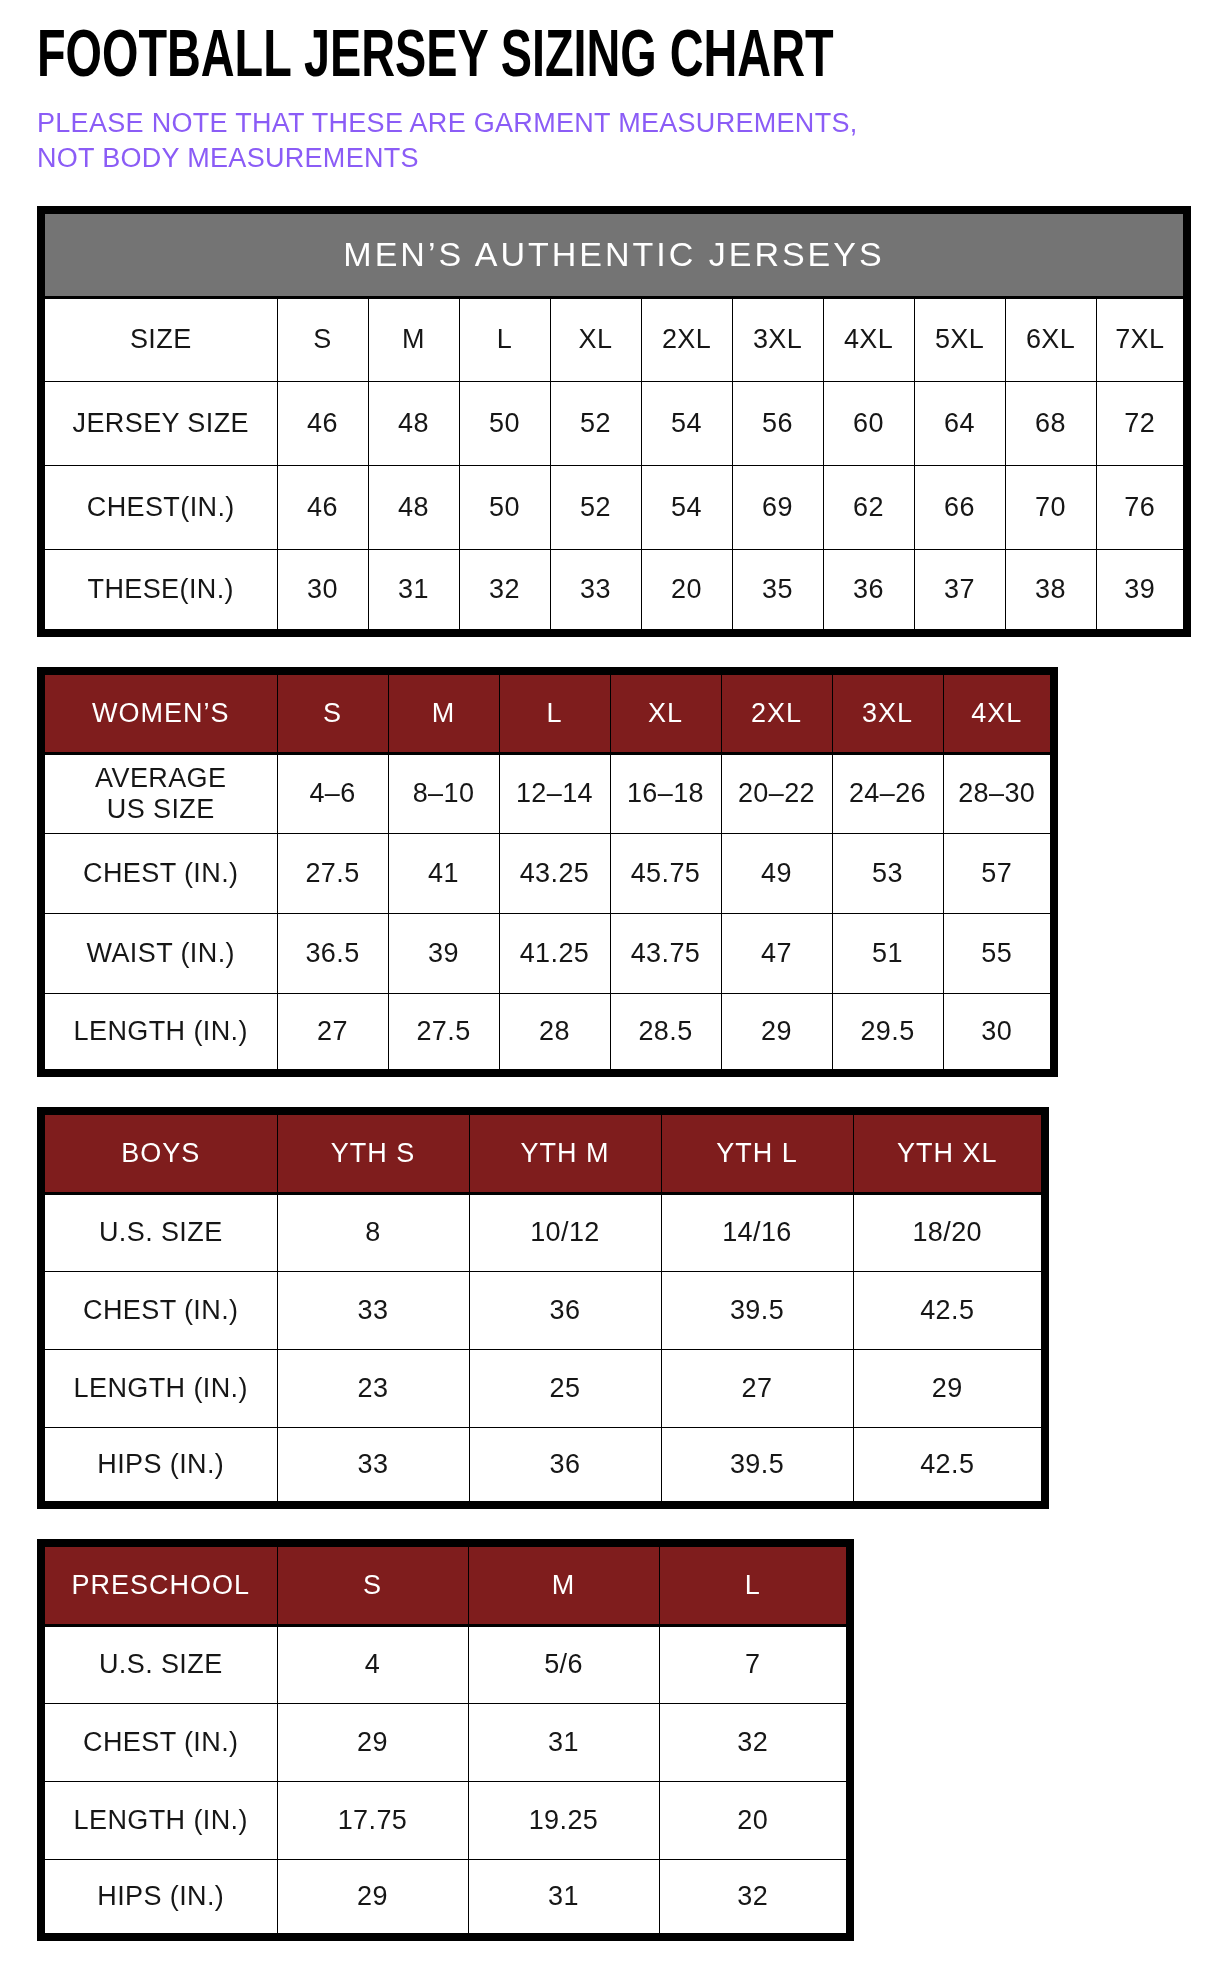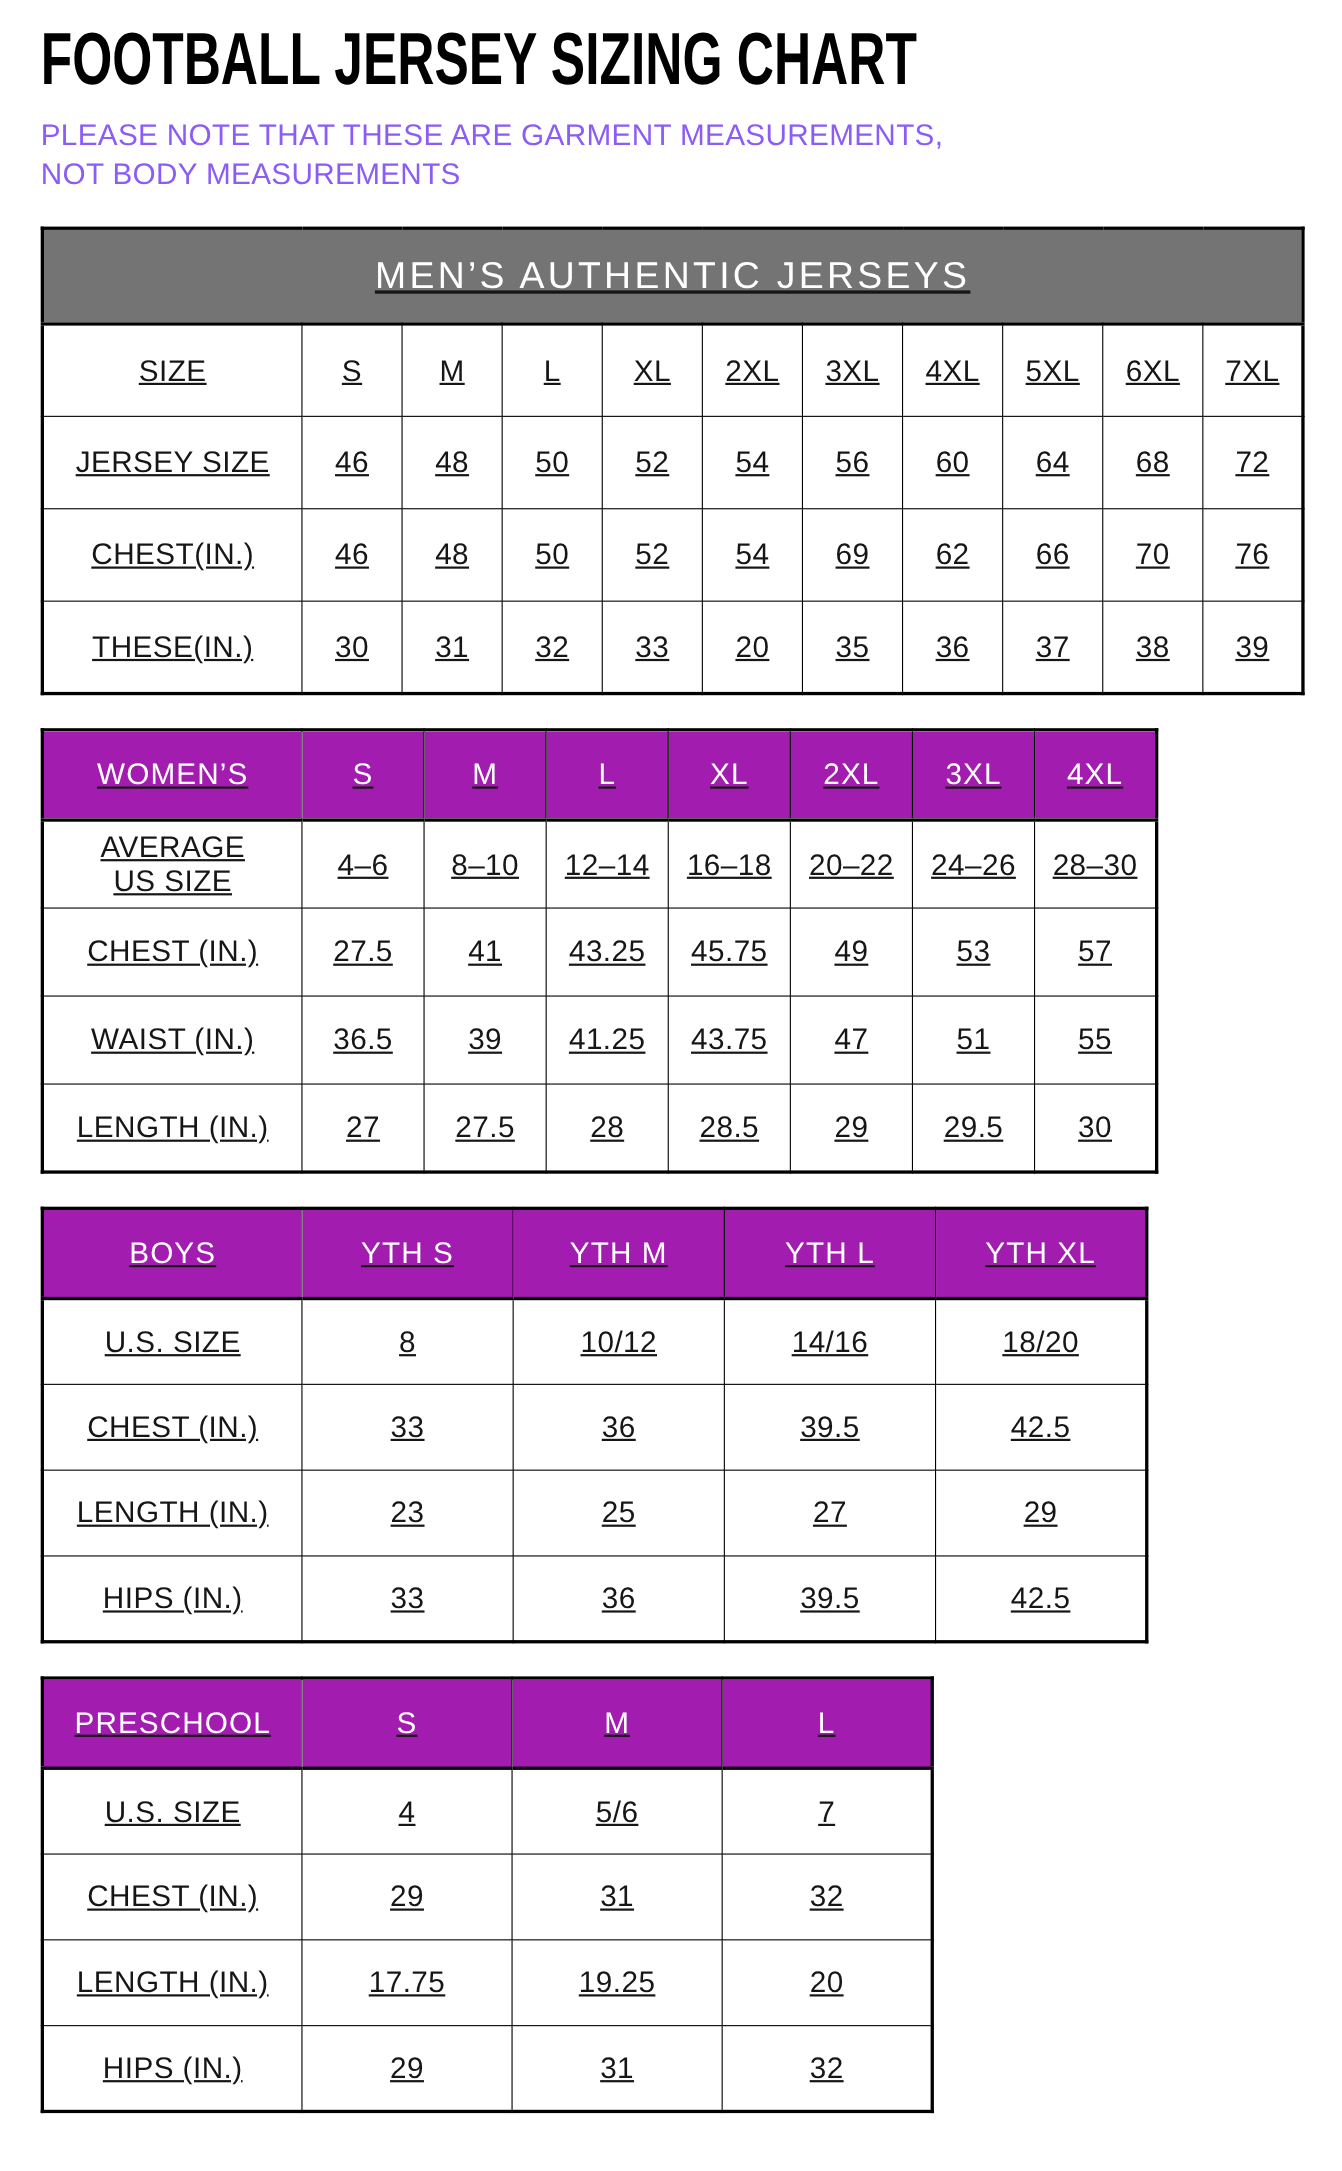--- a/index.html
+++ b/index.html
@@ -35,22 +35,21 @@
     line-height: 1.3;
     letter-spacing: 0.3px;
     color: #8b5cf6;
   }
 
   
   table {
     border-collapse: collapse;
     table-layout: fixed;
     margin-top: 30px;
-    border: 3px solid #000000;
-    text-decoration: underline;
+    border: 8px solid #000000;
   }
   th, td {
     border: 1.5px solid #000;
     text-align: center;
     vertical-align: middle;
     font-weight: normal;
     padding: 0 4px;
     font-size: 27px;
     letter-spacing: 0.4px;
     background: #fff;
@@ -61,21 +60,21 @@
   
   .banner-cell {
     background: #747474;
     color: #ffffff;
     font-size: 34px;
     letter-spacing: 3px;
     height: 87px;
     border-bottom: 3px solid #000;
   }
   tr.hdr th {
-    background: #a21caf;
+    background: #7f1d1d;
     color: #ffffff;
     font-size: 27px;
     letter-spacing: 1px;
     height: 82px;
     border-bottom: 3px solid #000;
   }
 
   
   table.mens td, table.mens th.row-label { height: 84px; }
   table.womens td, table.womens th.row-label { height: 80px; }

